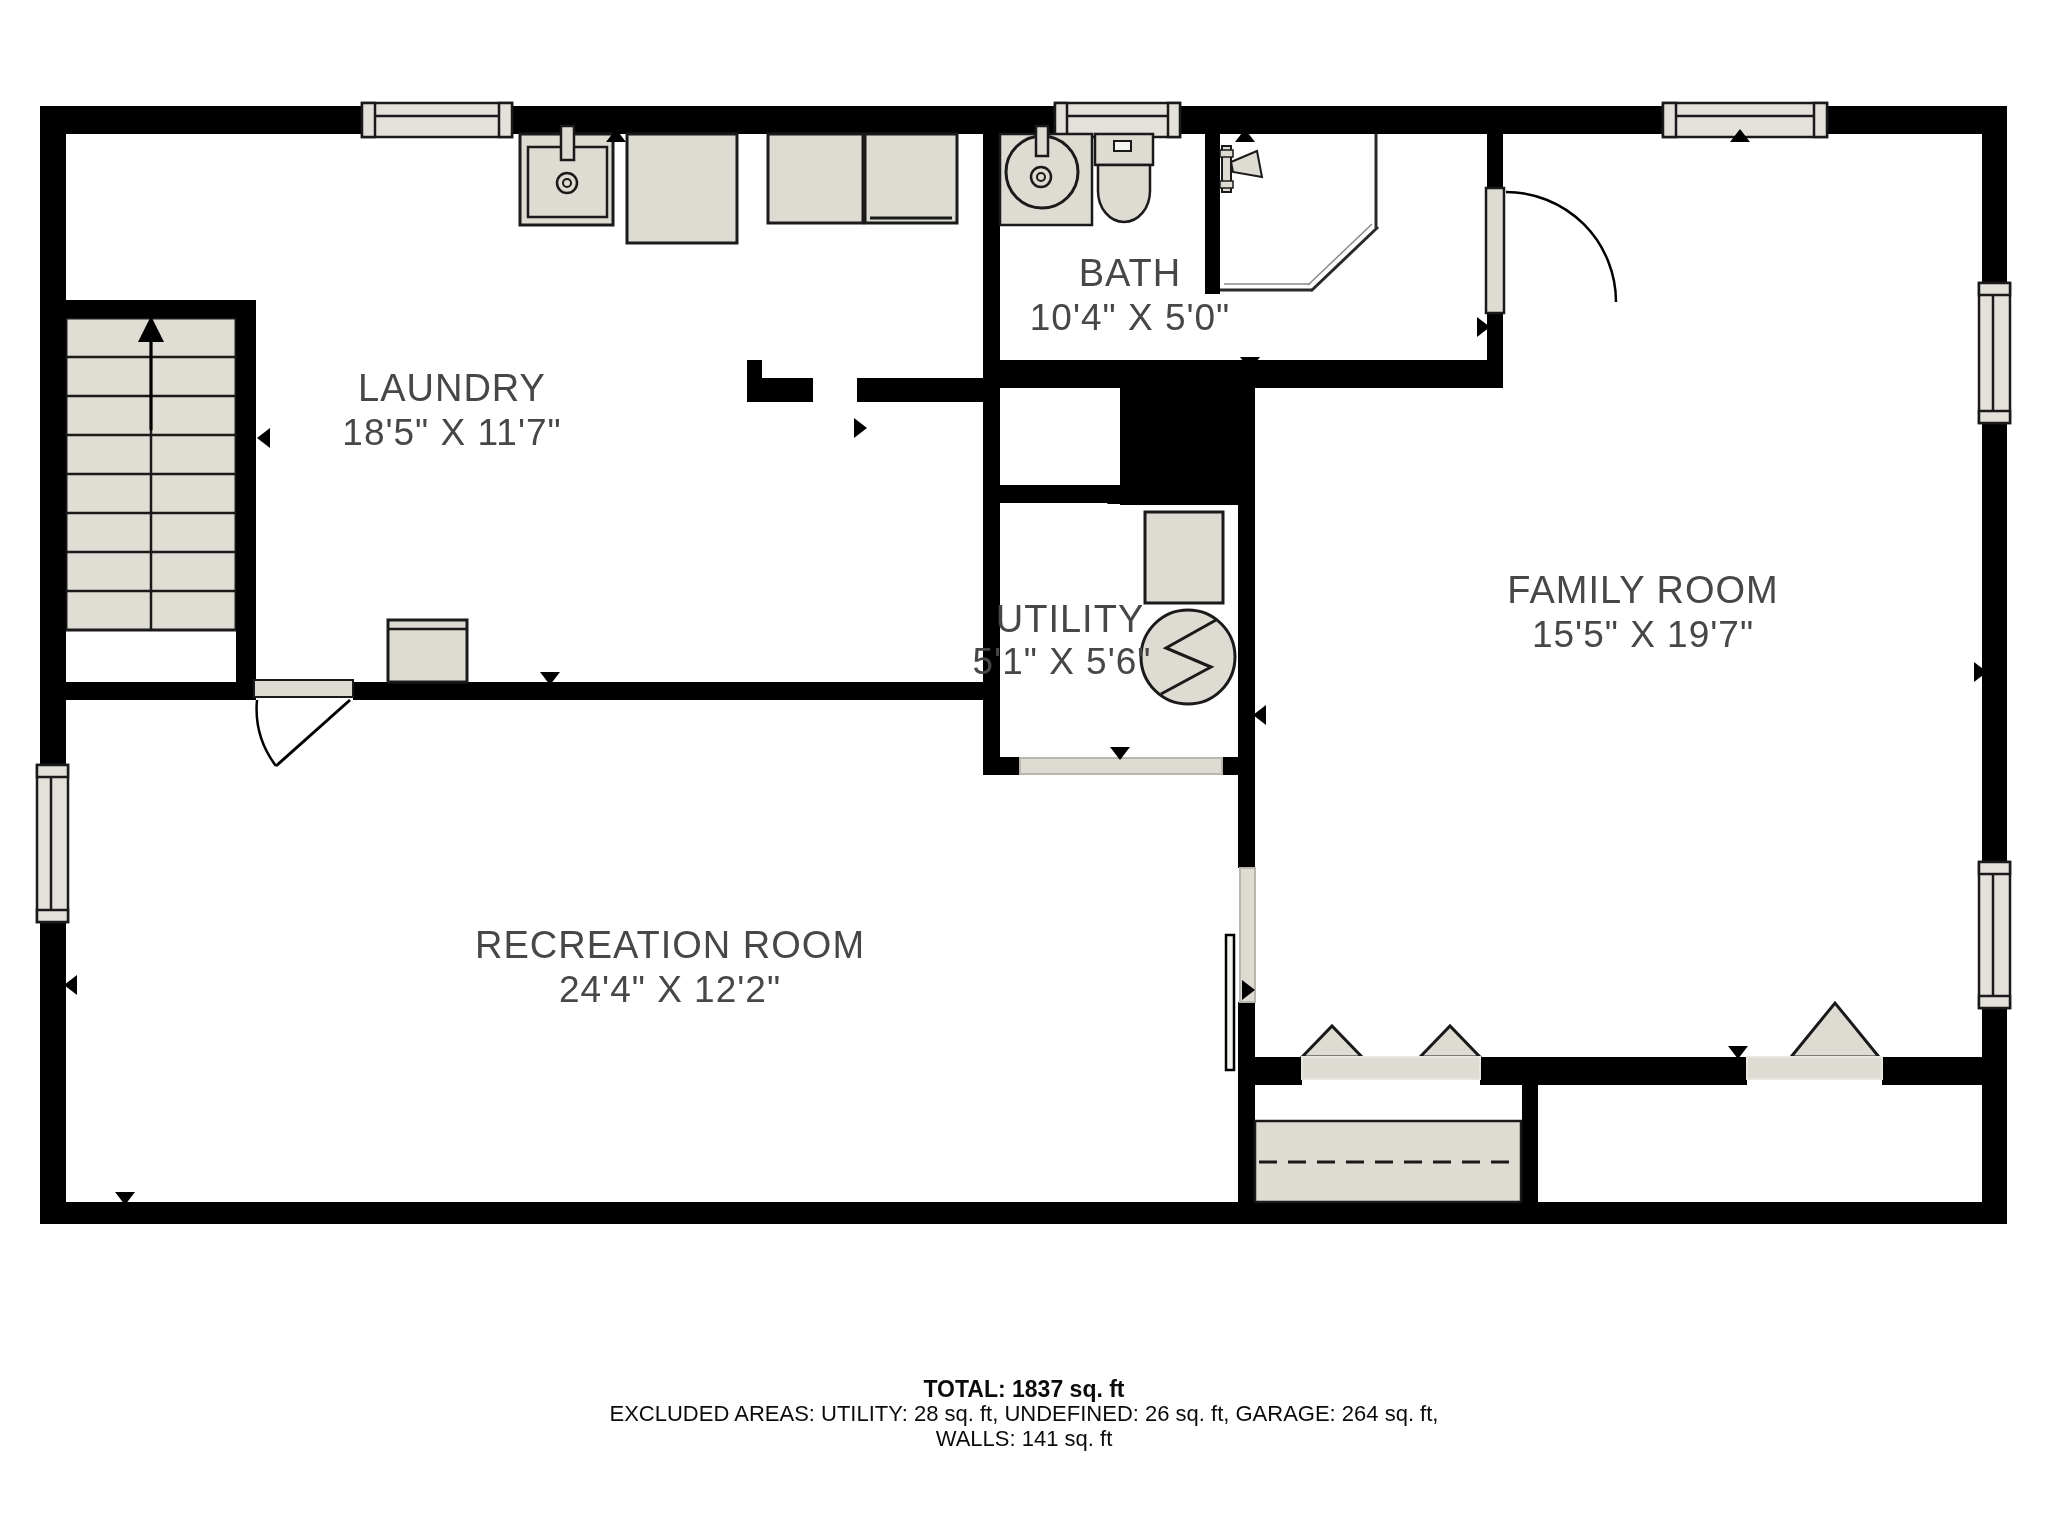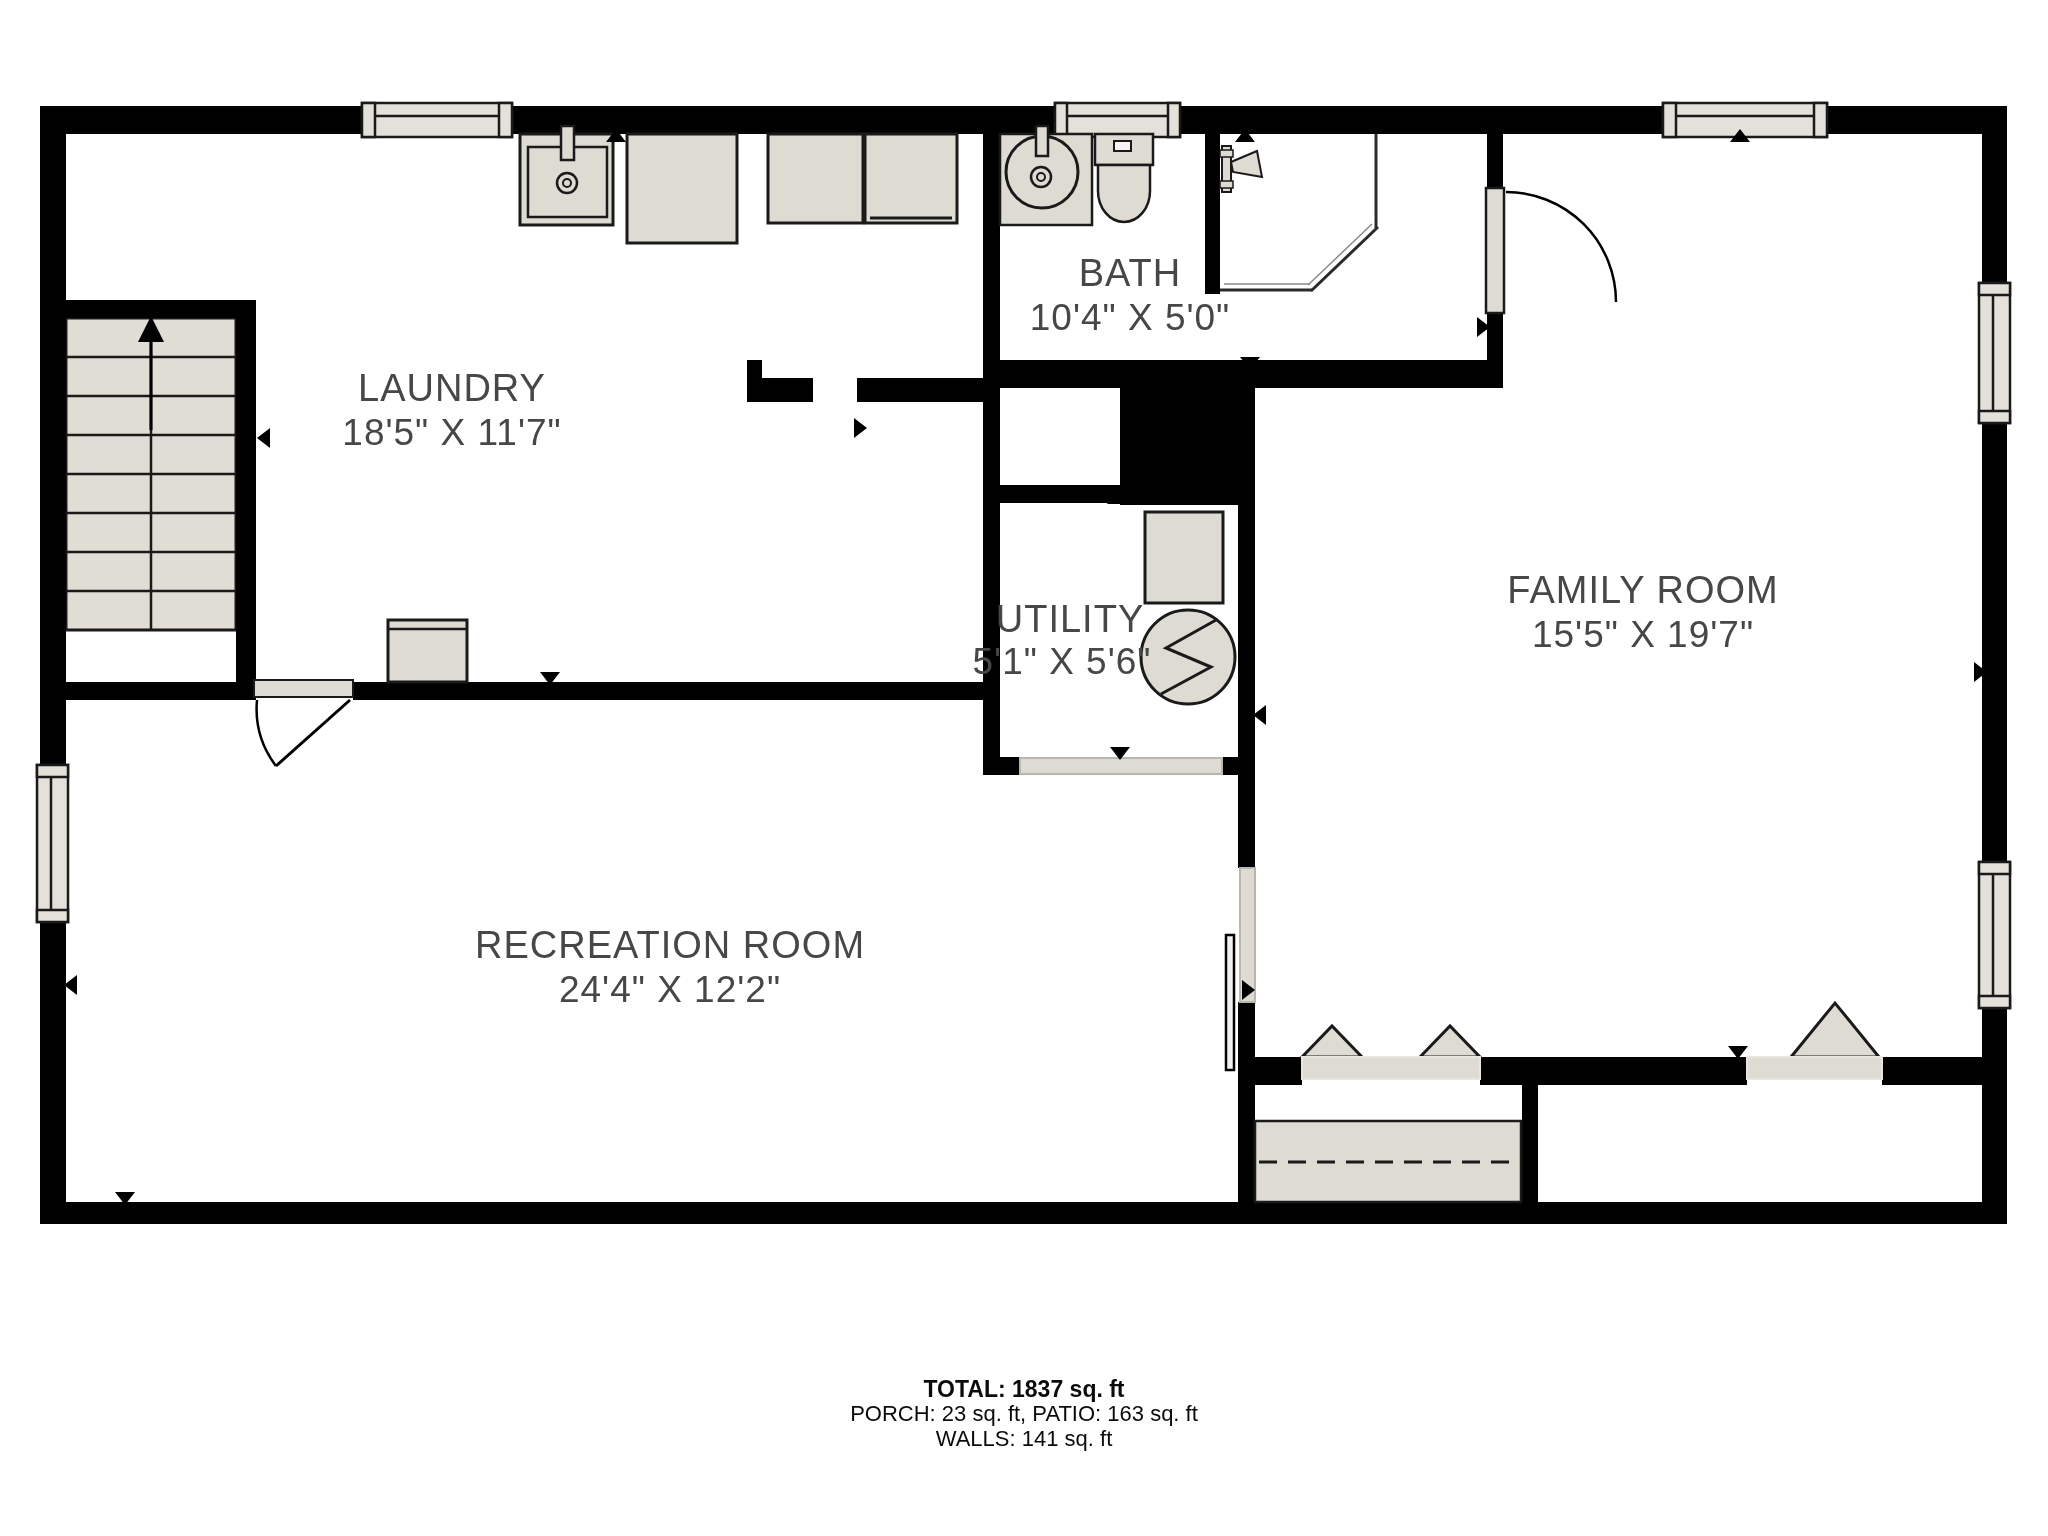--- a/index.html
+++ b/index.html
@@ -233,16 +233,16 @@
     <text class="room-title" x="1643" y="603">FAMILY ROOM</text>
     <text class="room-dims" x="1643" y="647">15'5" X 19'7"</text>
     <text class="room-title" x="670" y="958">RECREATION ROOM</text>
     <text class="room-dims" x="670" y="1002">24'4" X 12'2"</text>
   </g>
 </svg>
 
   
   <div class="footer">
     <div class="l total">TOTAL: 1837 sq. ft</div>
-    <div class="l">PORCH: 23 sq. ft, PATIO: 163 sq. ft</div>
+    <div class="l">EXCLUDED AREAS: UTILITY: 28 sq. ft, UNDEFINED: 26 sq. ft, GARAGE: 264 sq. ft,</div>
     <div class="l">WALLS: 141 sq. ft</div>
   </div>
 </div>
 
 </body></html>

